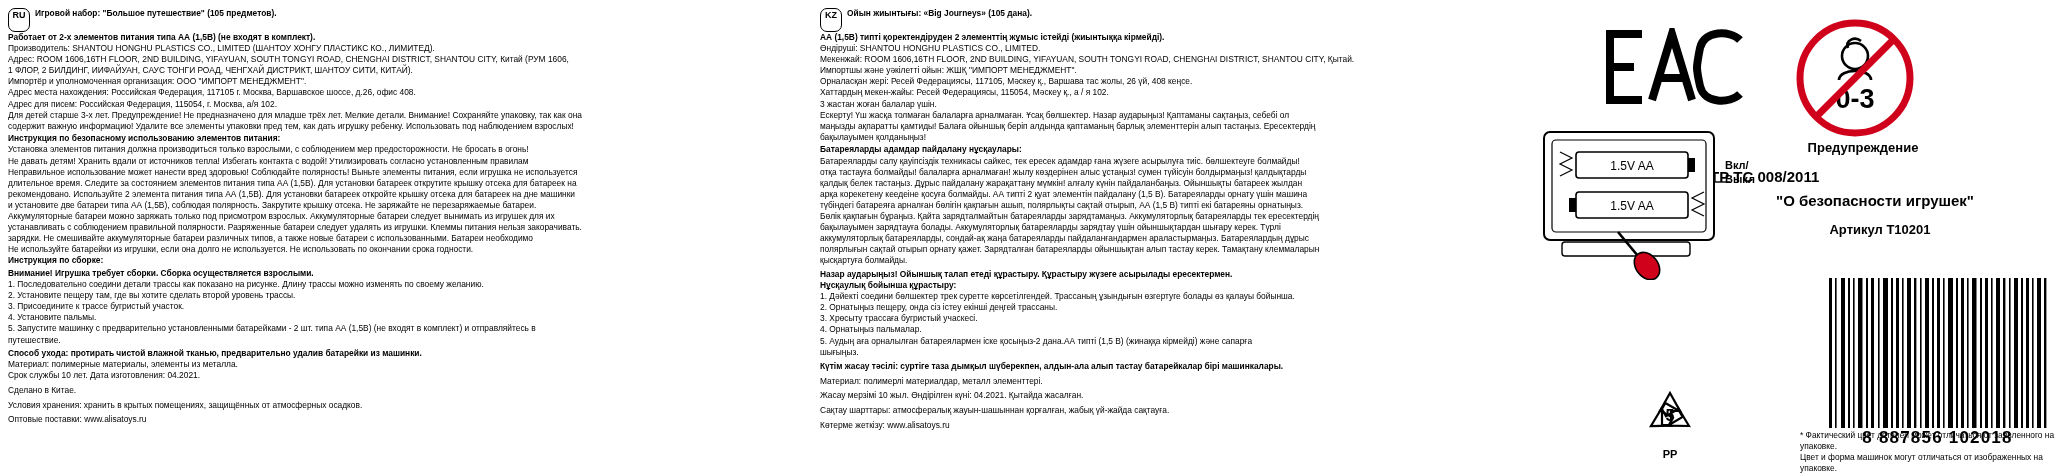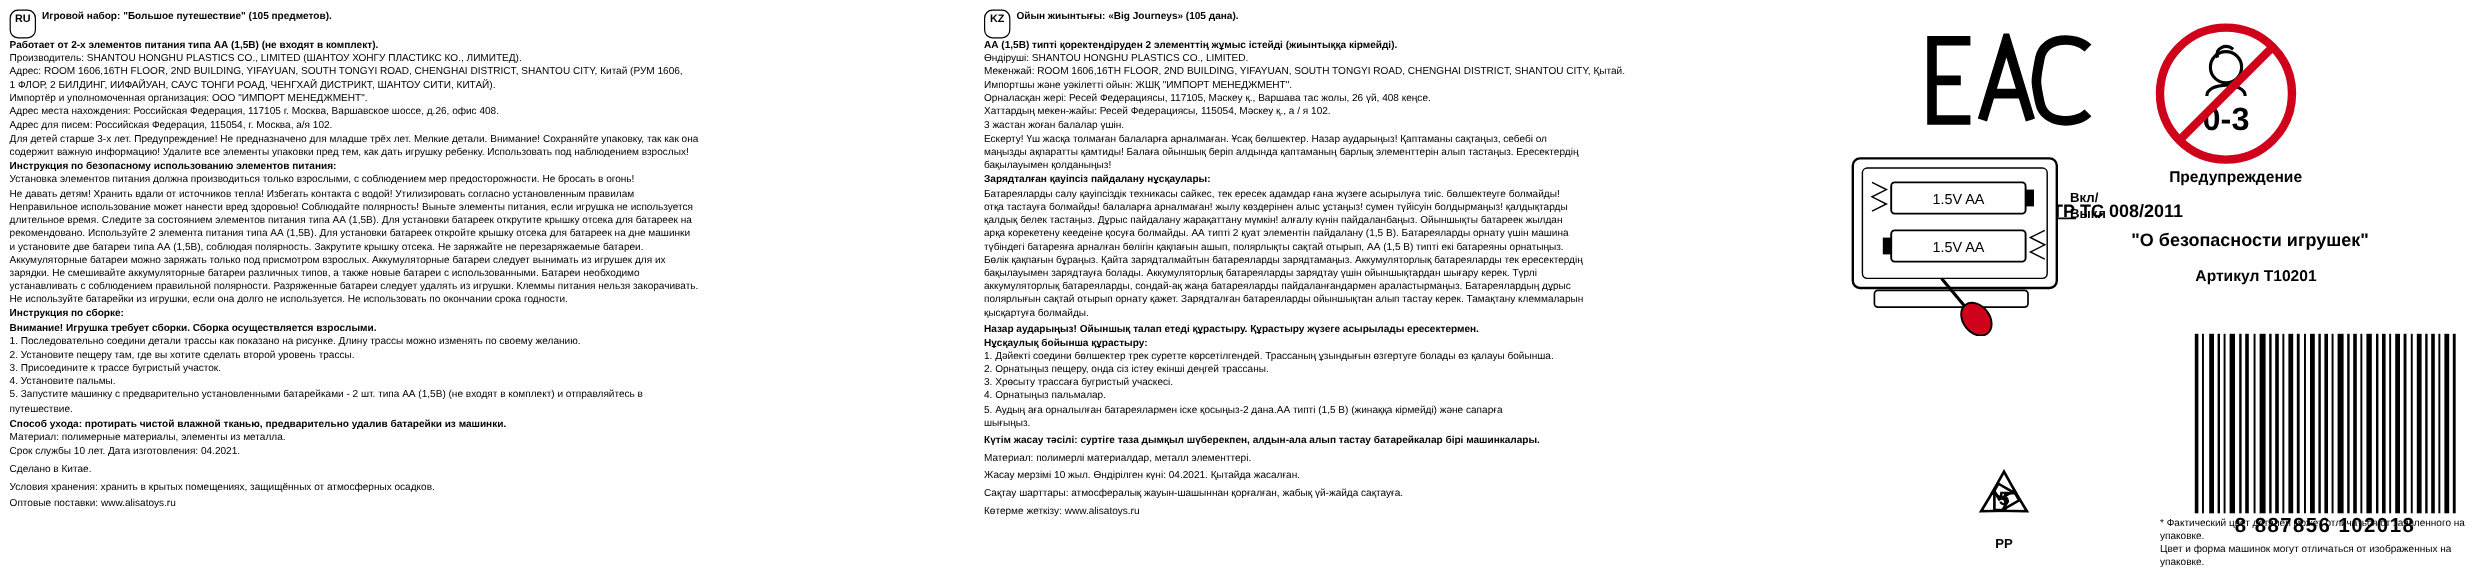--- a/index.html
+++ b/index.html
@@ -195,22 +195,22 @@
     <p>Для детей старше 3-х лет. Предупреждение! Не предназначено для младше трёх лет. Мелкие детали. Внимание! Сохраняйте упаковку, так как она</p>
     <p>содержит важную информацию! Удалите все элементы упаковки пред тем, как дать игрушку ребенку. Использовать под наблюдением взрослых!</p>
     <p class="b" style="margin-top:2px">Инструкция по безопасному использованию элементов питания:</p>
     <p>Установка элементов питания должна производиться только взрослыми, с соблюдением мер предосторожности. Не бросать в огонь!</p>
     <p>Не давать детям! Хранить вдали от источников тепла! Избегать контакта с водой! Утилизировать согласно установленным правилам</p>
     <p>Неправильное использование может нанести вред здоровью! Соблюдайте полярность! Выньте элементы питания, если игрушка не используется</p>
     <p>длительное время. Следите за состоянием элементов питания типа АА (1,5В). Для установки батареек открутите крышку отсека для батареек на</p>
     <p>рекомендовано. Используйте 2 элемента питания типа АА (1,5В). Для установки батареек откройте крышку отсека для батареек на дне машинки</p>
     <p>и установите две батареи типа АА (1,5В), соблюдая полярность. Закрутите крышку отсека. Не заряжайте не перезаряжаемые батареи.</p>
     <p>Аккумуляторные батареи можно заряжать только под присмотром взрослых. Аккумуляторные батареи следует вынимать из игрушек для их</p>
+    <p>устанавливать с соблюдением правильной полярности. Разряженные батареи следует удалять из игрушки. Клеммы питания нельзя закорачивать.</p>
     <p>зарядки. Не смешивайте аккумуляторные батареи различных типов, а также новые батареи с использованными. Батареи необходимо</p>
-    <p>устанавливать с соблюдением правильной полярности. Разряженные батареи следует удалять из игрушки. Клеммы питания нельзя закорачивать.</p>
     <p>Не используйте батарейки из игрушки, если она долго не используется. Не использовать по окончании срока годности.</p>
     <p class="b">Инструкция по сборке:</p>
     <p class="b" style="margin-top:2px">Внимание! Игрушка требует сборки. Сборка осуществляется взрослыми.</p>
     <p>1. Последовательно соедини детали трассы как показано на рисунке. Длину трассы можно изменять по своему желанию.</p>
     <p>2. Установите пещеру там, где вы хотите сделать второй уровень трассы.</p>
     <p>3. Присоедините к трассе бугристый участок.</p>
     <p>4. Установите пальмы.</p>
     <p>5. Запустите машинку с предварительно установленными батарейками - 2 шт. типа АА (1,5В) (не входят в комплект) и отправляйтесь в</p>
     <p>путешествие.</p>
     <p class="b" style="margin-top:3px">Способ ухода: протирать чистой влажной тканью, предварительно удалив батарейки из машинки.</p>
@@ -228,21 +228,21 @@
     <p class="b">АА (1,5В) типті қоректендіруден 2 элементтің жұмыс істейді (жиынтыққа кірмейді).</p>
     <p>Өндіруші: SHANTOU HONGHU PLASTICS CO., LIMITED.</p>
     <p>Мекенжай: ROOM 1606,16TH FLOOR, 2ND BUILDING, YIFAYUAN, SOUTH TONGYI ROAD, CHENGHAI DISTRICT, SHANTOU CITY, Қытай.</p>
     <p>Импортшы және уәкілетті ойын: ЖШҚ "ИМПОРТ МЕНЕДЖМЕНТ".</p>
     <p>Орналасқан жері: Ресей Федерациясы, 117105, Мәскеу қ., Варшава тас жолы, 26 үй, 408 кеңсе.</p>
     <p>Хаттардың мекен-жайы: Ресей Федерациясы, 115054, Мәскеу қ., а / я 102.</p>
     <p>3 жастан жоған балалар үшін.</p>
     <p>Ескерту! Үш жасқа толмаған балаларға арналмаған. Ұсақ бөлшектер. Назар аударыңыз! Қаптаманы сақтаңыз, себебі ол</p>
     <p>маңызды ақпаратты қамтиды! Балаға ойыншық беріп алдында қаптаманың барлық элементтерін алып тастаңыз. Ересектердің</p>
     <p>бақылауымен қолданыңыз!</p>
-    <p class="b" style="margin-top:2px">Зарядталған қауіпсіз пайдалану нұсқаулары:</p>
+    <p class="b" style="margin-top:2px">Батареяларды адамдар пайдалану нұсқаулары:</p>
     <p>Батареяларды салу қауіпсіздік техникасы сайкес, тек ересек адамдар ғана жүзеге асырылуға тиіс. бөлшектеуге болмайды!</p>
     <p>отқа тастауға болмайды! балаларға арналмаған! жылу көздерінен алыс ұстаңыз! сумен түйісуін болдырмаңыз! қалдықтарды</p>
     <p>қалдық белек тастаңыз. Дұрыс пайдалану жарақаттану мүмкін! алғалу күнін пайдаланбаңыз. Ойыншықты батареек жылдан</p>
     <p>арқа корекетену кеедеіне қосуға болмайды. АА типті 2 қуат элементін пайдалану (1,5 В). Батареяларды орнату үшін машина</p>
     <p>түбіндегі батареяға арналған бөлігін қақпағын ашып, полярлықты сақтай отырып, АА (1,5 В) типті екі батареяны орнатыңыз.</p>
     <p>Бөлік қақпағын бұраңыз. Қайта зарядталмайтын батареяларды зарядтамаңыз. Аккумуляторлық батареяларды тек ересектердің</p>
     <p>бақылауымен зарядтауға болады. Аккумуляторлық батареяларды зарядтау үшін ойыншықтардан шығару керек. Түрлі</p>
     <p>аккумуляторлық батареяларды, сондай-ақ жаңа батареяларды пайдаланғандармен араластырмаңыз. Батареялардың дұрыс</p>
     <p>полярлығын сақтай отырып орнату қажет. Зарядталған батареяларды ойыншықтан алып тастау керек. Тамақтану клеммаларын</p>
     <p>қысқартуға болмайды.</p>

